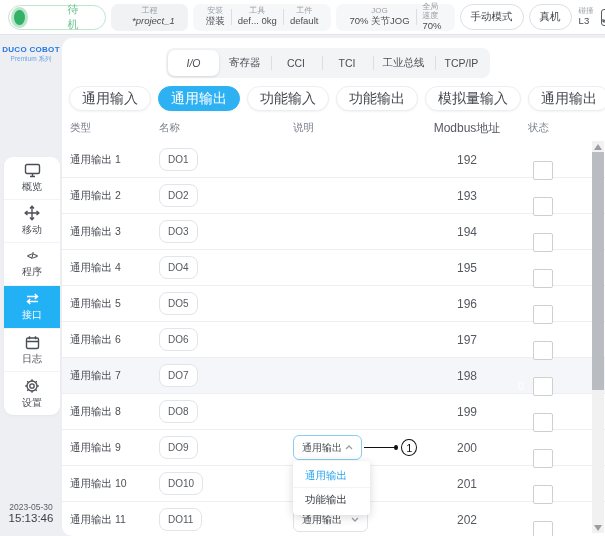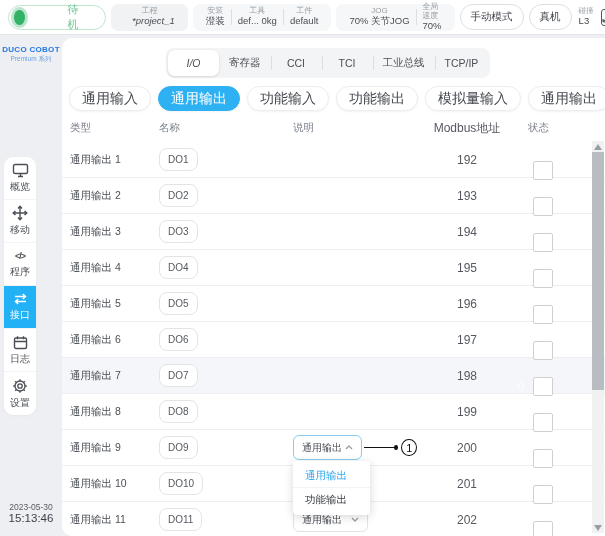--- a/index.html
+++ b/index.html
@@ -26,21 +26,21 @@
   .ministack .t { font-size:7.5px; color:#9aa0a6; white-space:nowrap; }
   .ministack .v { font-size:9.5px; color:#44484e; }
   .expandicon { width:17px; height:17px; border:1.3px solid #555a60; border-radius:3px; display:flex;
                 align-items:center; justify-content:center; }
 
   
   .sidebar { position:absolute; left:0; top:35px; width:62px; height:501px; }
   .logo { text-align:center; margin-top:10px; line-height:1.25; }
   .logo .t1 { color:#2478e0; font-size:8px; font-weight:bold; letter-spacing:.3px;text-align:center; }
   .logo .t2 { color:#6ea4e8; font-size:6.5px; }
-  .menupanel { position:absolute; left:4px; top:122px; width:32px; background:#fff; border-radius:9px;
+  .menupanel { position:absolute; left:4px; top:122px; width:56px; background:#fff; border-radius:9px;
                overflow:hidden; box-shadow:0 1px 3px rgba(0,0,0,.04); }
   .mitem { height:43px; display:flex; flex-direction:column; align-items:center; justify-content:center; gap:2px;
            color:#4a4e54; font-size:10px; border-bottom:1px solid #f2f3f5; cursor:pointer; }
   .mitem:last-child { border-bottom:none; }
   .mitem svg { stroke:#4a4e54; }
   .mitem.active { background:#22b1f5; color:#fff; }
   .mitem.active svg { stroke:#fff; }
   .mitem .codeglyph { font-size:9px; font-weight:bold; letter-spacing:-1px; height:14px; line-height:14px; }
   .timestamp { position:absolute; left:0; bottom:10px; width:62px; text-align:center; line-height:1.2; }
   .timestamp .d { font-size:8.5px; color:#5a5e64; }

